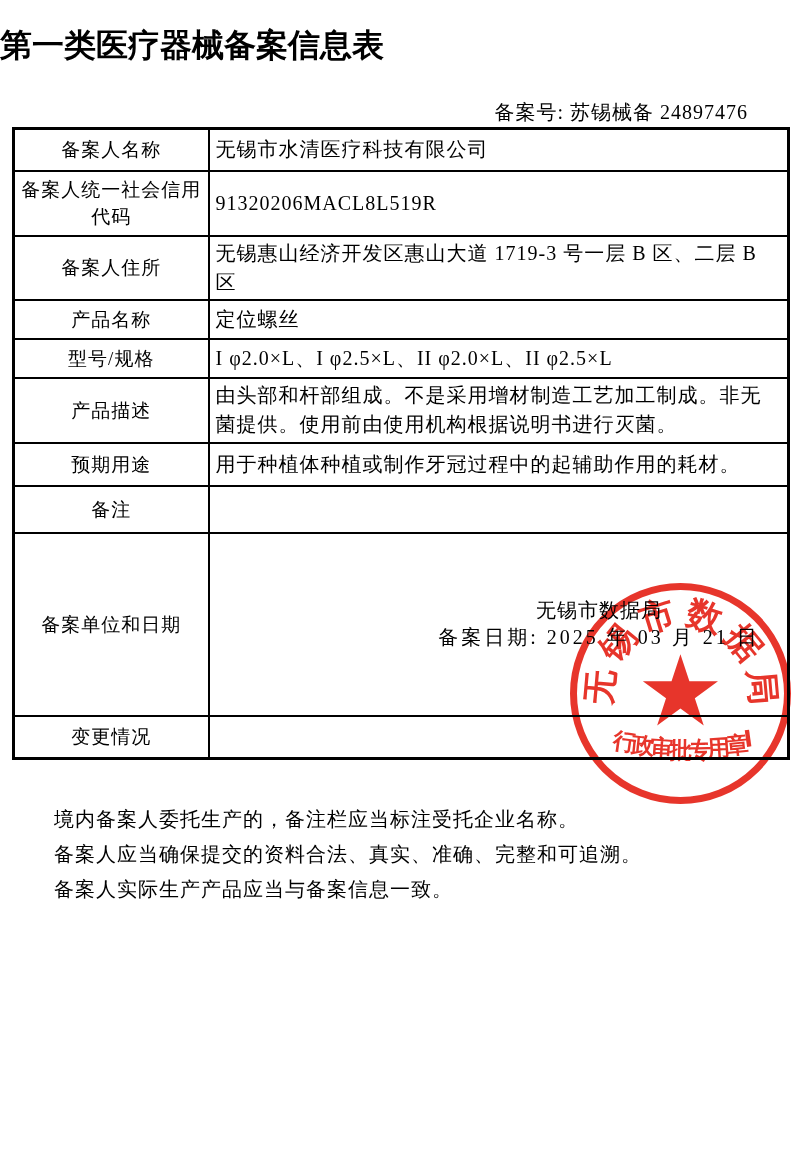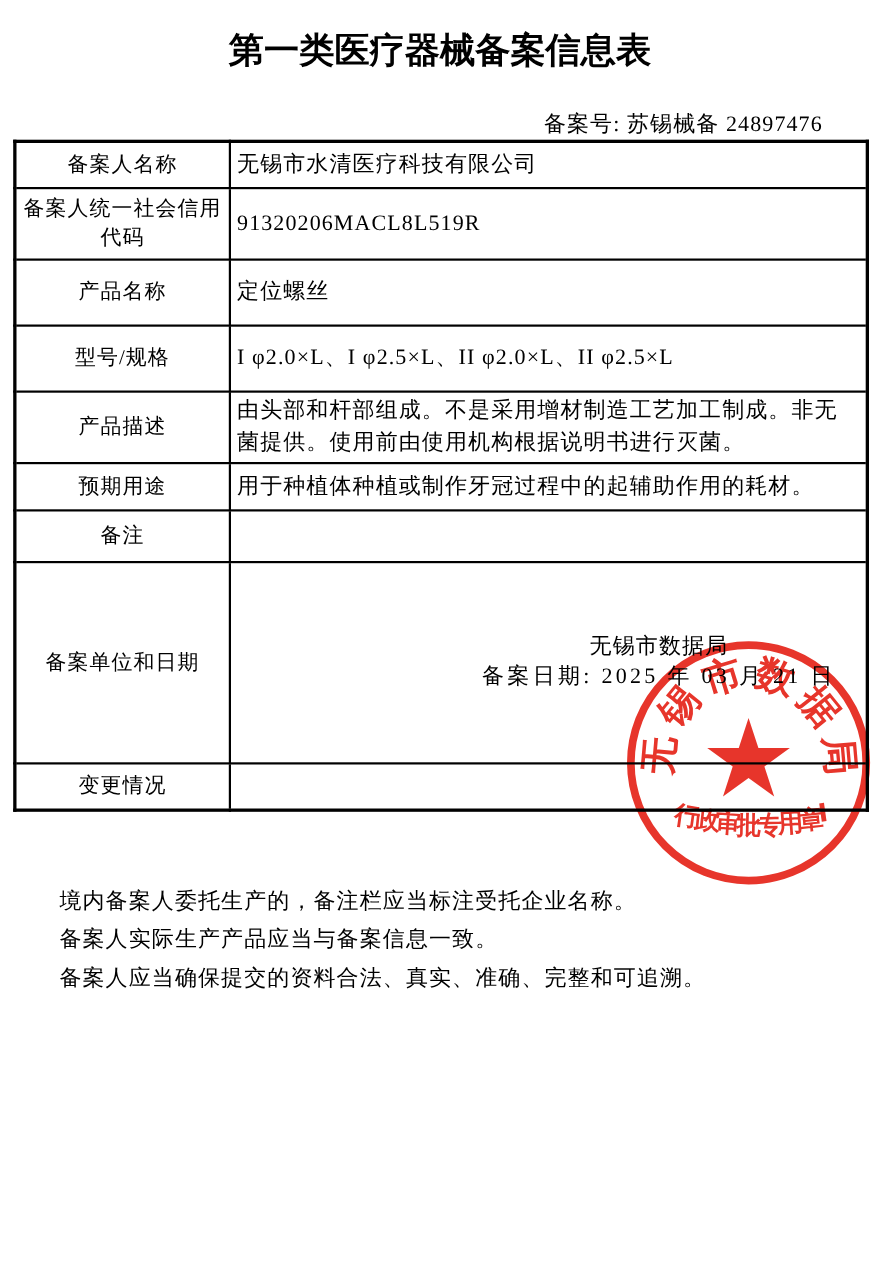--- a/index.html
+++ b/index.html
@@ -6,21 +6,21 @@
   html,body { background:#fff; }
   body {
     width:800px; height:1166px;
     font-family:"Liberation Serif","DejaVu Serif",serif;
     color:#000;
   }
   .page { position:relative; width:800px; height:1166px; background:#fff; overflow:hidden; }
 
   .title {
     position:absolute; top:24px; left:0; width:100%;
-    text-align:center; font-size:32px; font-weight:bold;
+    text-align:left; font-size:32px; font-weight:bold;
     font-family:"Liberation Sans","DejaVu Sans",sans-serif;
   }
 
   .filing-no {
     position:absolute; top:99px; right:52px;
     font-size:20px; letter-spacing:1px; white-space:nowrap;
   }
 
   table.form {
     position:absolute; top:127px; left:12px; width:778px;
@@ -30,21 +30,21 @@
   }
   .form td { border:2px solid #000; font-size:20px; vertical-align:middle; overflow:hidden; }
   td.lab {
     width:195px; text-align:center;
     font-size:19px; letter-spacing:1px; padding:2px 4px; line-height:27px;
   }
   td.val { padding:2px 6px; line-height:29px; letter-spacing:1px; }
   tr.h42  td { height:42px; }
   tr.h65  td { height:65px; }
   tr.h44  td { height:44px; }
-  tr.h45  td { height:60px; }
+  tr.h45  td { height:39px; }
   tr.h43  td { height:43px; }
   tr.h47  td { height:47px; }
   tr.h183 td { height:183px; }
 
   .unit-block {
     width:360px; margin-left:auto; margin-right:2px;
     text-align:center; line-height:27px;
   }
   .unit-date { letter-spacing:3px; }
 
@@ -97,20 +97,24 @@
   <table class="form">
     <tbody>
         <tr class="h42">
       <td class="lab">备案人名称</td>
       <td class="val">无锡市水清医疗科技有限公司</td>
     </tr>
     <tr class="h65">
       <td class="lab">备案人统一社会信用代码</td>
       <td class="val">91320206MACL8L519R</td>
     </tr>
+    <tr class="h44">
+      <td class="lab">备案人住所</td>
+      <td class="val">无锡惠山经济开发区惠山大道 1719-3 号一层 B 区、二层 B 区</td>
+    </tr>
     <tr class="h45">
       <td class="lab">产品名称</td>
       <td class="val">定位螺丝</td>
     </tr>
     <tr class="h45">
       <td class="lab">型号/规格</td>
       <td class="val">I φ2.0×L、I φ2.5×L、II φ2.0×L、II φ2.5×L</td>
     </tr>
     <tr class="h65">
       <td class="lab">产品描述</td>
@@ -158,17 +162,17 @@
         <span style="transform: rotate(1deg) translateY(2px);">批</span>
         <span style="transform: rotate(-1deg) translateY(2px);">专</span>
         <span style="transform: rotate(-4deg) translateY(0px);">用</span>
         <span style="transform: rotate(-6deg) translateY(-3px);">章</span>
         <span style="transform: rotate(-8deg) translateY(-7px);">Ⅰ</span>
       </div>
   </div>
 
   <div class="notes">
     <div>境内备案人委托生产的，备注栏应当标注受托企业名称。</div>
+    <div>备案人应当确保提交的资料合法、真实、准确、完整和可追溯。</div>
     <div>备案人实际生产产品应当与备案信息一致。</div>
-    <div>备案人应当确保提交的资料合法、真实、准确、完整和可追溯。</div>
   </div>
 
 </div>
 
 </body></html>

